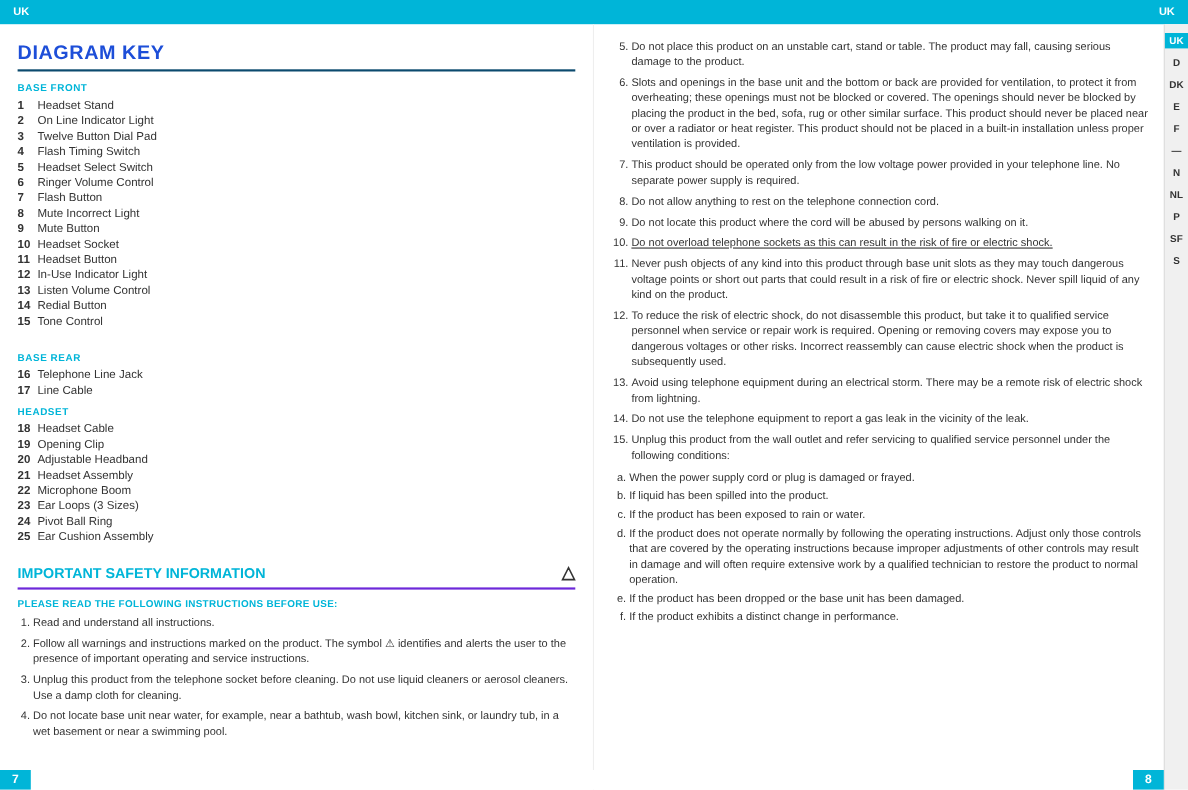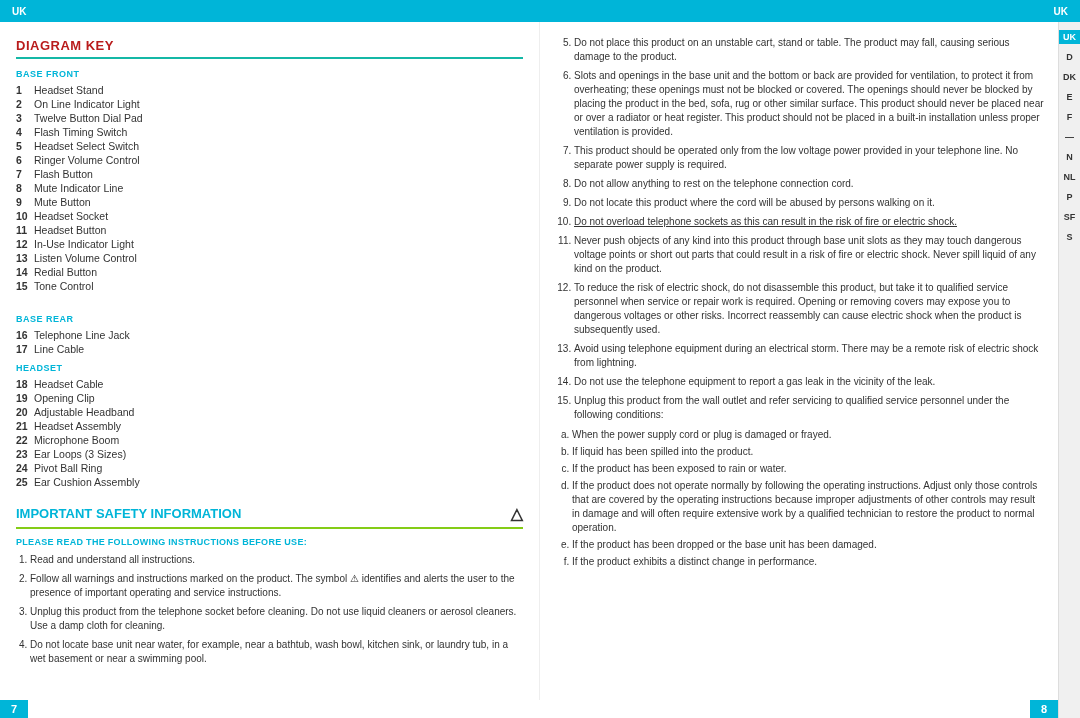--- a/index.html
+++ b/index.html
@@ -73,25 +73,25 @@
     }
 
     
     .right-column {
       flex: 1;
       padding: 14px 14px 14px 16px;
     }
 
     
     .section-title {
-      font-size: 13px;
-      font-weight: bold;
-      color: #b91c1c;
+      font-size: 18px;
+      font-weight: bold;
+      color: #1d4ed8;
       text-transform: uppercase;
-      border-bottom: 2px solid #14b8a6;
+      border-bottom: 2px solid #0c4a6e;
       padding-bottom: 4px;
       margin-bottom: 10px;
       letter-spacing: 0.5px;
     }
 
     
     .diagram-key {
       margin-bottom: 14px;
     }
 
@@ -137,21 +137,21 @@
     
     .safety-section {
       margin-top: 10px;
     }
 
     .safety-title {
       font-size: 13px;
       font-weight: bold;
       color: #00b5d8;
       text-transform: uppercase;
-      border-bottom: 2px solid #84cc16;
+      border-bottom: 2px solid #6d28d9;
       padding-bottom: 4px;
       margin-bottom: 8px;
       display: flex;
       align-items: center;
       justify-content: space-between;
     }
 
     .warning-icon {
       font-size: 16px;
       color: #333;
@@ -290,21 +290,21 @@
               <li>
                 <span class="num">6</span>
                 <span>Ringer Volume Control</span>
               </li>
               <li>
                 <span class="num">7</span>
                 <span>Flash Button</span>
               </li>
               <li>
                 <span class="num">8</span>
-                <span>Mute Indicator Line</span>
+                <span>Mute Incorrect Light</span>
               </li>
               <li>
                 <span class="num">9</span>
                 <span>Mute Button</span>
               </li>
               <li>
                 <span class="num">10</span>
                 <span>Headset Socket</span>
               </li>
               <li>

